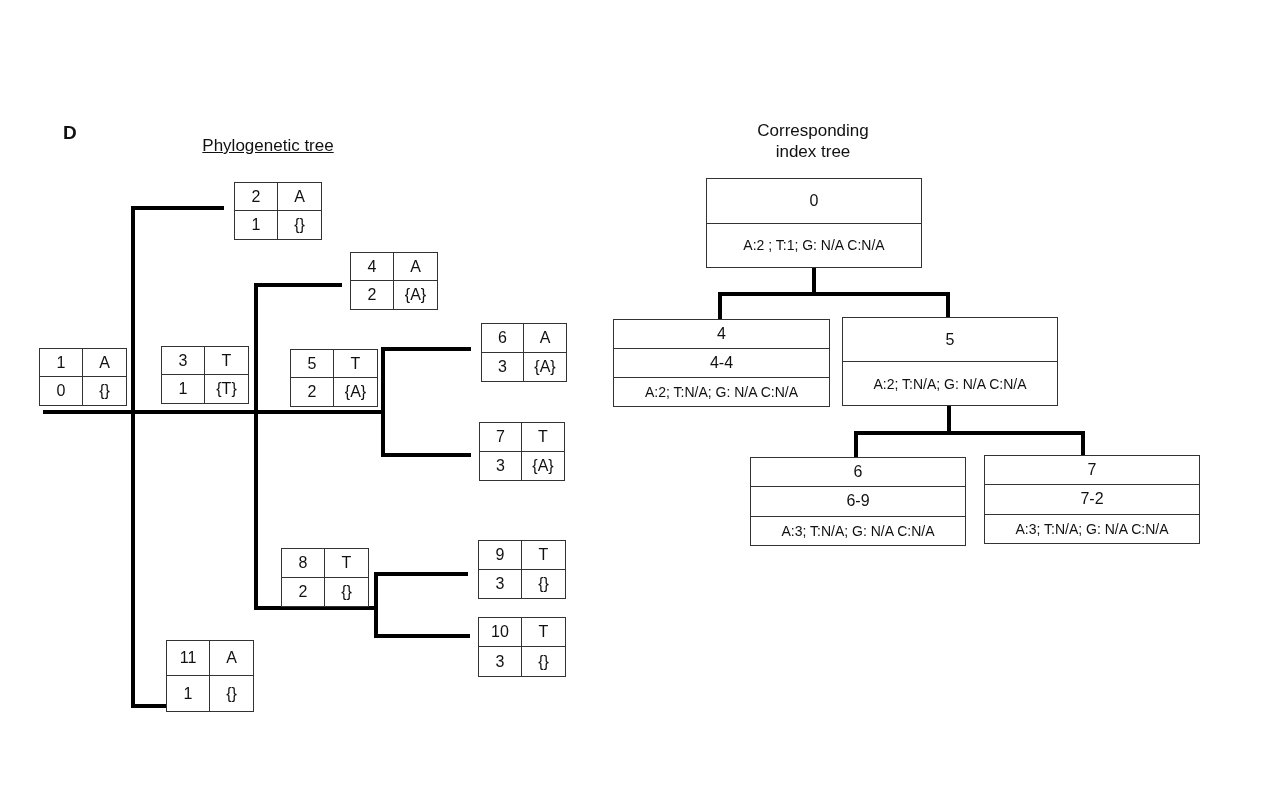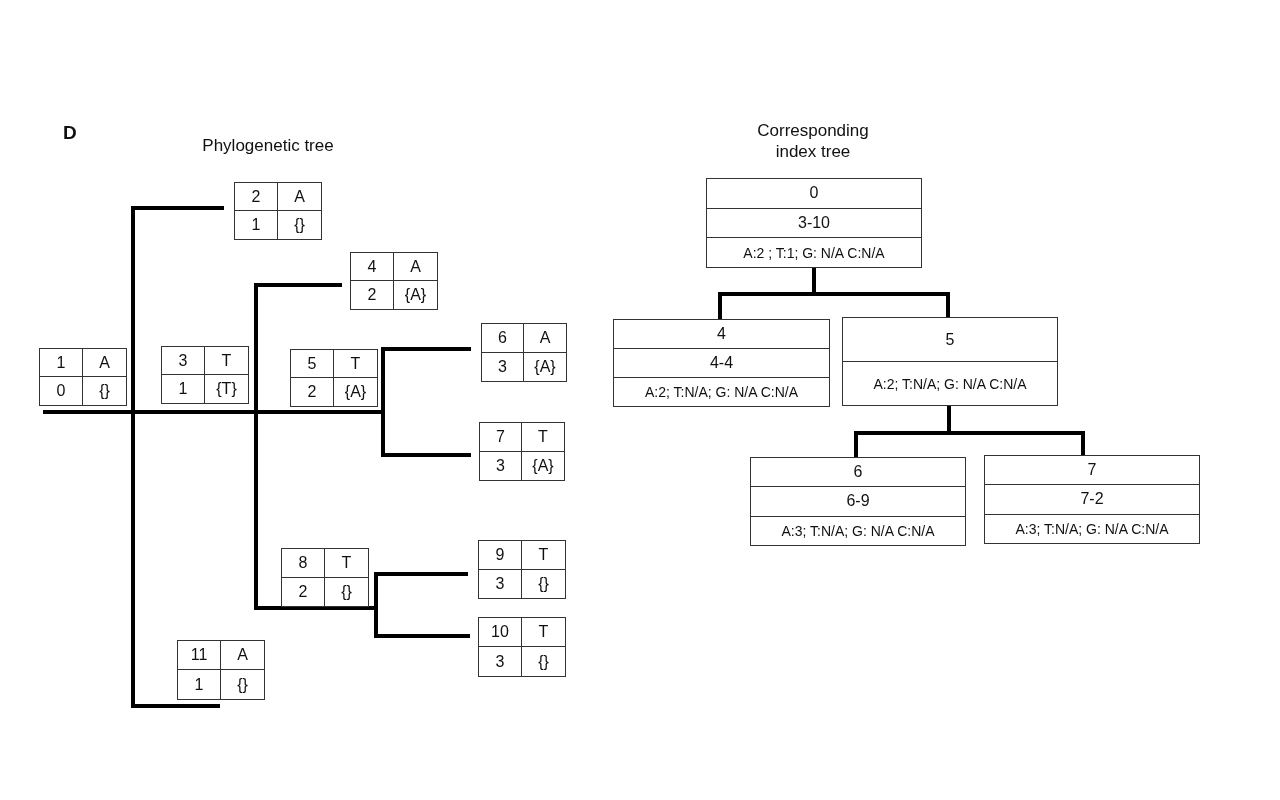--- a/index.html
+++ b/index.html
@@ -27,21 +27,21 @@
     .idx-box > div {
       flex: 1; display: flex; align-items: center; justify-content: center;
       border-bottom: 1px solid #333; font-size: 16px;
     }
     .idx-box > div:last-child { border-bottom: none; font-size: 14px; text-align: center; }
   </style>
 </head>
 <body>
 
 <div class="panel-label">D</div>
-<div class="title" style="left:180px; top:135px; width:176px;">Phylogenetic tree</div>
+<div class="title" style="left:180px; top:135px; width:176px;text-decoration:underline;">Phylogenetic tree</div>
 <div class="title" style="left:723px; top:120px; width:180px;">
   <div>Corresponding</div>
   <div>index tree</div>
 </div>
 
 <svg class="lines">
   <g stroke="#000" stroke-width="4" fill="none" stroke-linecap="square">
 
     <path d="M45 412 H383"></path>
     <path d="M133 208 V706"></path>
@@ -121,30 +121,29 @@
   <div>T</div>
   <div>3</div>
   <div>{}</div>
 </div>
 <div class="cell-box" style="left:478px; top:617px; width:88px; height:60px;">
   <div>10</div>
   <div>T</div>
   <div>3</div>
   <div>{}</div>
 </div>
-<div class="cell-box" style="left:166px; top:640px; width:88px; height:60px;margin-left:11px;">
+<div class="cell-box" style="left:166px; top:640px; width:88px; height:72px;">
   <div>11</div>
   <div>A</div>
   <div>1</div>
   <div>{}</div>
 </div>
 
 <div class="idx-box" style="left:706px; top:178px; width:216px; height:90px;">
   <div>0</div>
-  <div>3-10</div>
   <div>A:2 ; T:1; G: N/A C:N/A</div>
 </div>
 <div class="idx-box" style="left:613px; top:319px; width:217px; height:88px;">
   <div>4</div>
   <div>4-4</div>
   <div>A:2; T:N/A; G: N/A C:N/A</div>
 </div>
 <div class="idx-box" style="left:842px; top:317px; width:216px; height:89px;">
   <div>5</div>
   <div>A:2; T:N/A; G: N/A C:N/A</div>

